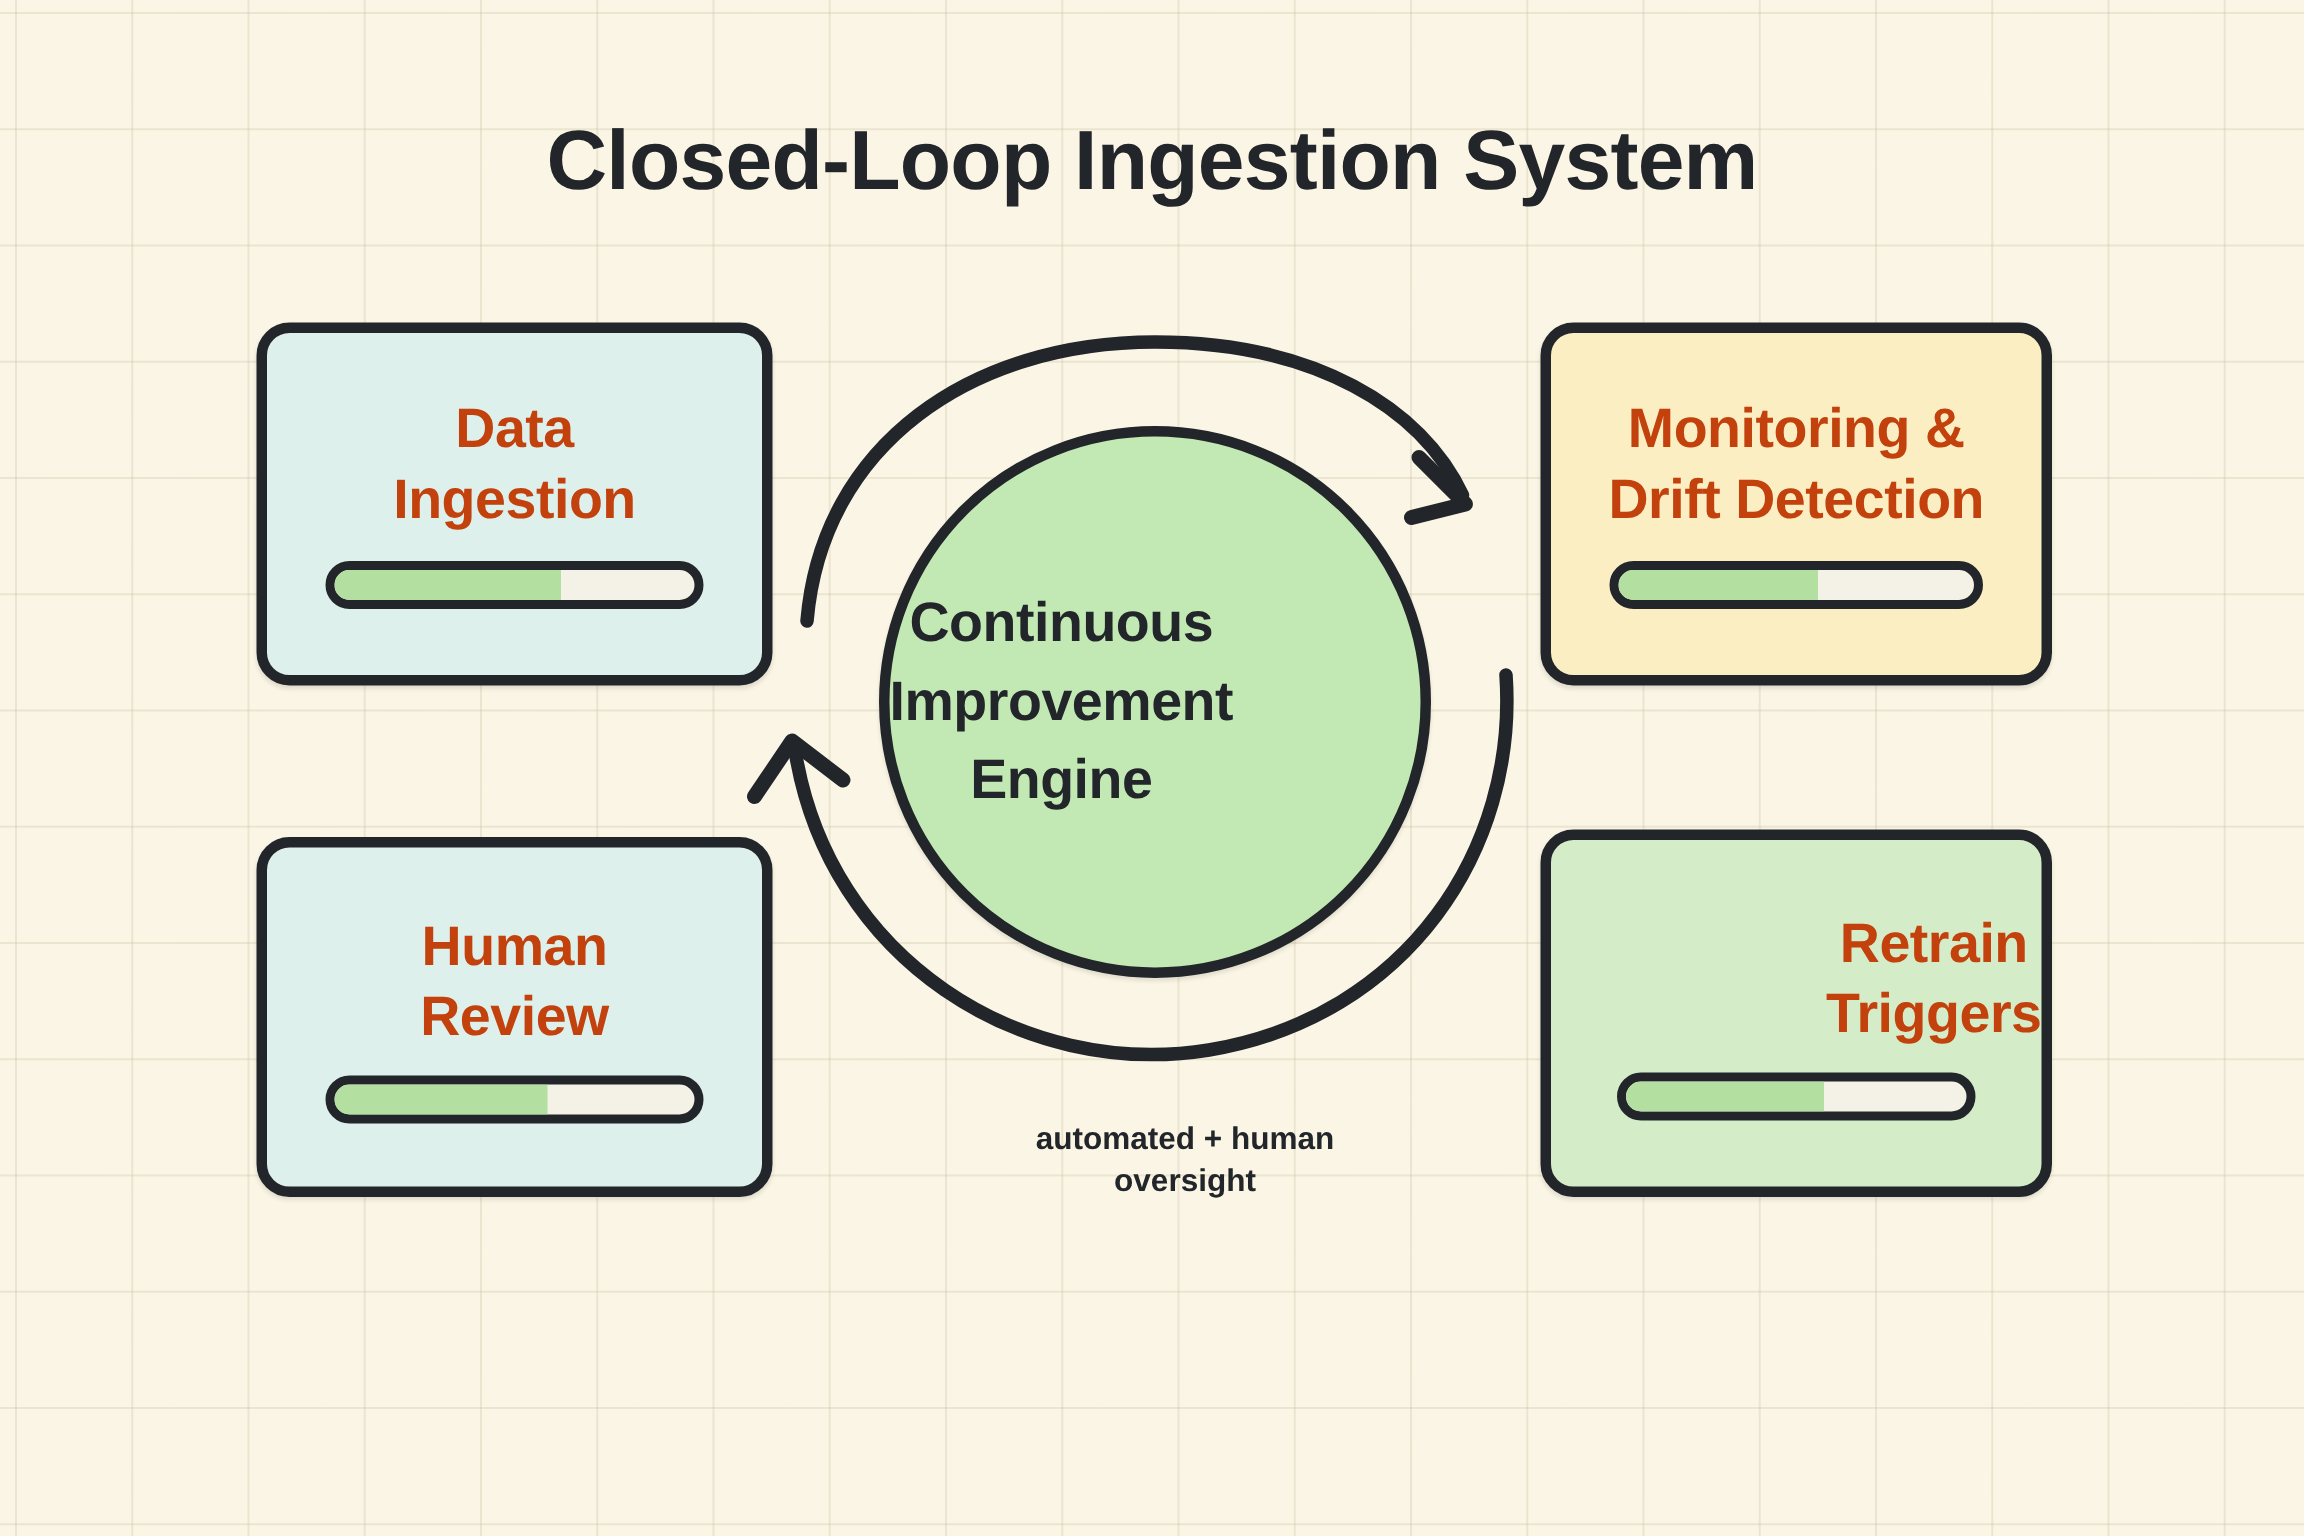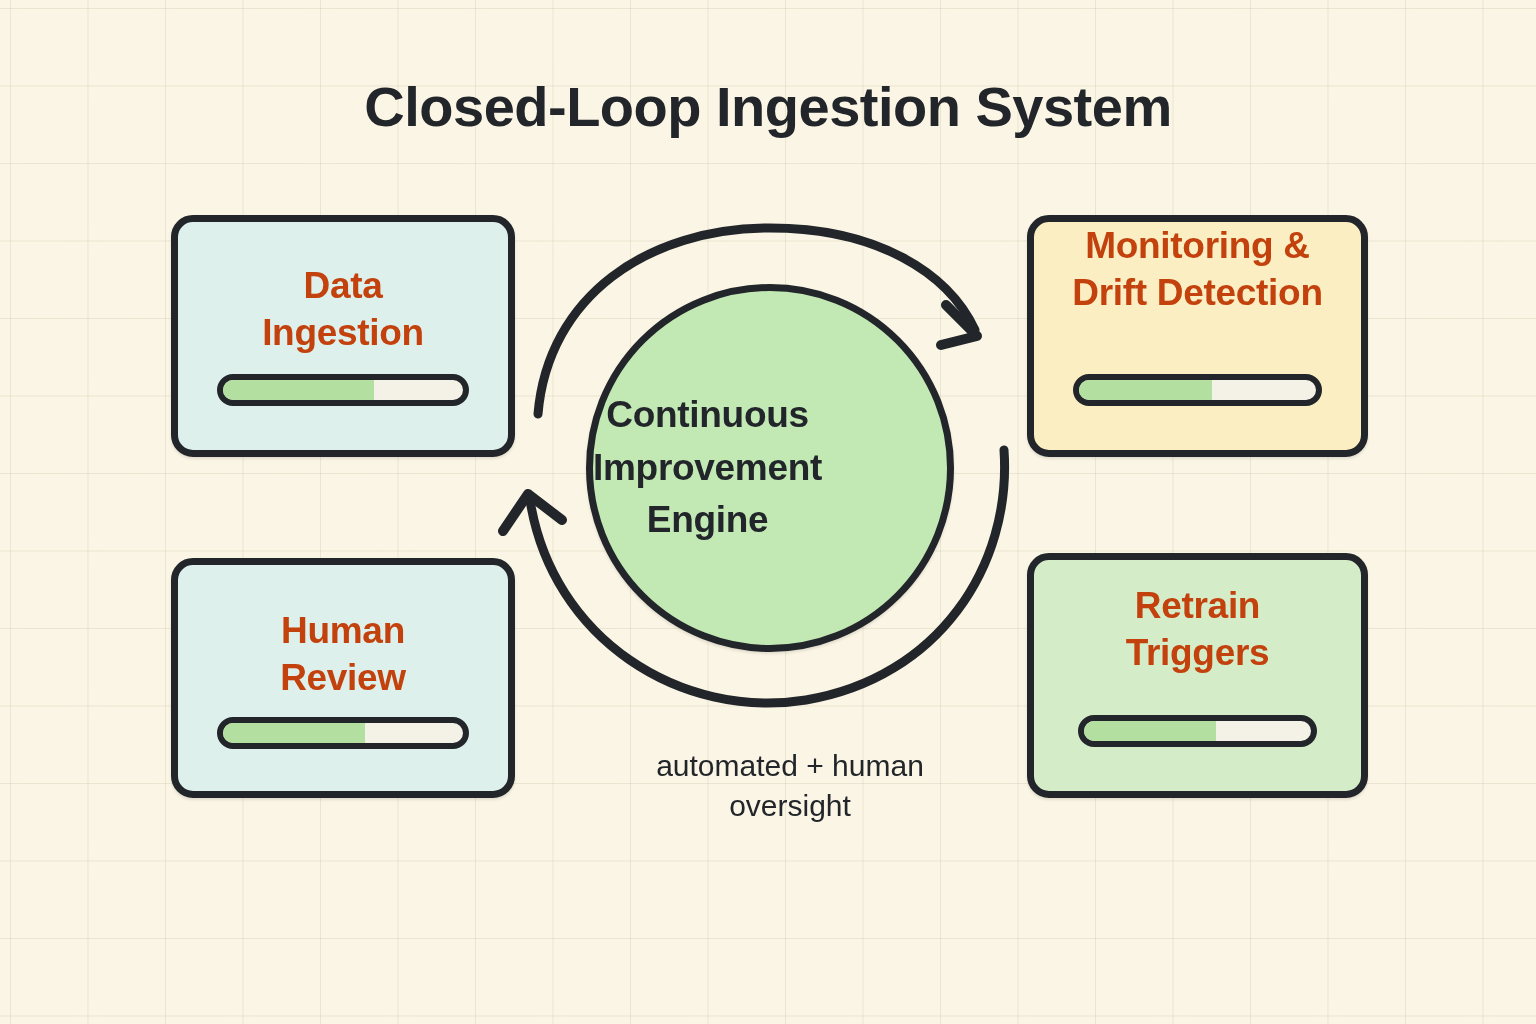--- a/index.html
+++ b/index.html
@@ -85,34 +85,36 @@
   #node-data-ingestion {
     left: 171px; top: 215px; width: 344px; height: 242px;
     background: #ddf0ec;
     padding-top: 40px;
   }
   #node-data-ingestion .progress-track { position:absolute; left: 39px; right: 39px; bottom: 44px; }
 
   #node-monitoring {
     left: 1027px; top: 215px; width: 341px; height: 242px;
     background: #fbeec2;
+    padding-top: 40px;
   }
   #node-monitoring .progress-track { position:absolute; left: 39px; right: 39px; bottom: 44px; }
 
   #node-human-review {
     left: 171px; top: 558px; width: 344px; height: 240px;
     background: #ddf0ec;
     padding-top: 42px;
   }
   #node-human-review .progress-track { position:absolute; left: 39px; right: 39px; bottom: 42px; }
 
   #node-retrain {
     left: 1027px; top: 553px; width: 341px; height: 245px;
     background: #d5ecc9;
-    padding-top: 22px;
+    padding-top: 45px;
+    align-items: flex-end;
   }
   #node-retrain .progress-track { position:absolute; left: 44px; right: 44px; bottom: 44px; }
 
   
   #hub {
     position: absolute;
     left: 586px;
     top: 284px;
     width: 368px;
     height: 368px;
@@ -134,22 +136,22 @@
     white-space: pre-line;
   }
 
   
   #caption {
     position: absolute;
     left: 540px;
     top: 746px;
     width: 500px;
     text-align: center;
-    font-size: 30px;
-    font-weight: normal;
+    font-size: 21px;
+    font-weight: bold;
     line-height: 1.33;
     color: #22262a;
     white-space: pre-line;
   }
 
   
   #arrows {
     position: absolute;
     left: 0; top: 0;
     width: 1536px; height: 1024px;

